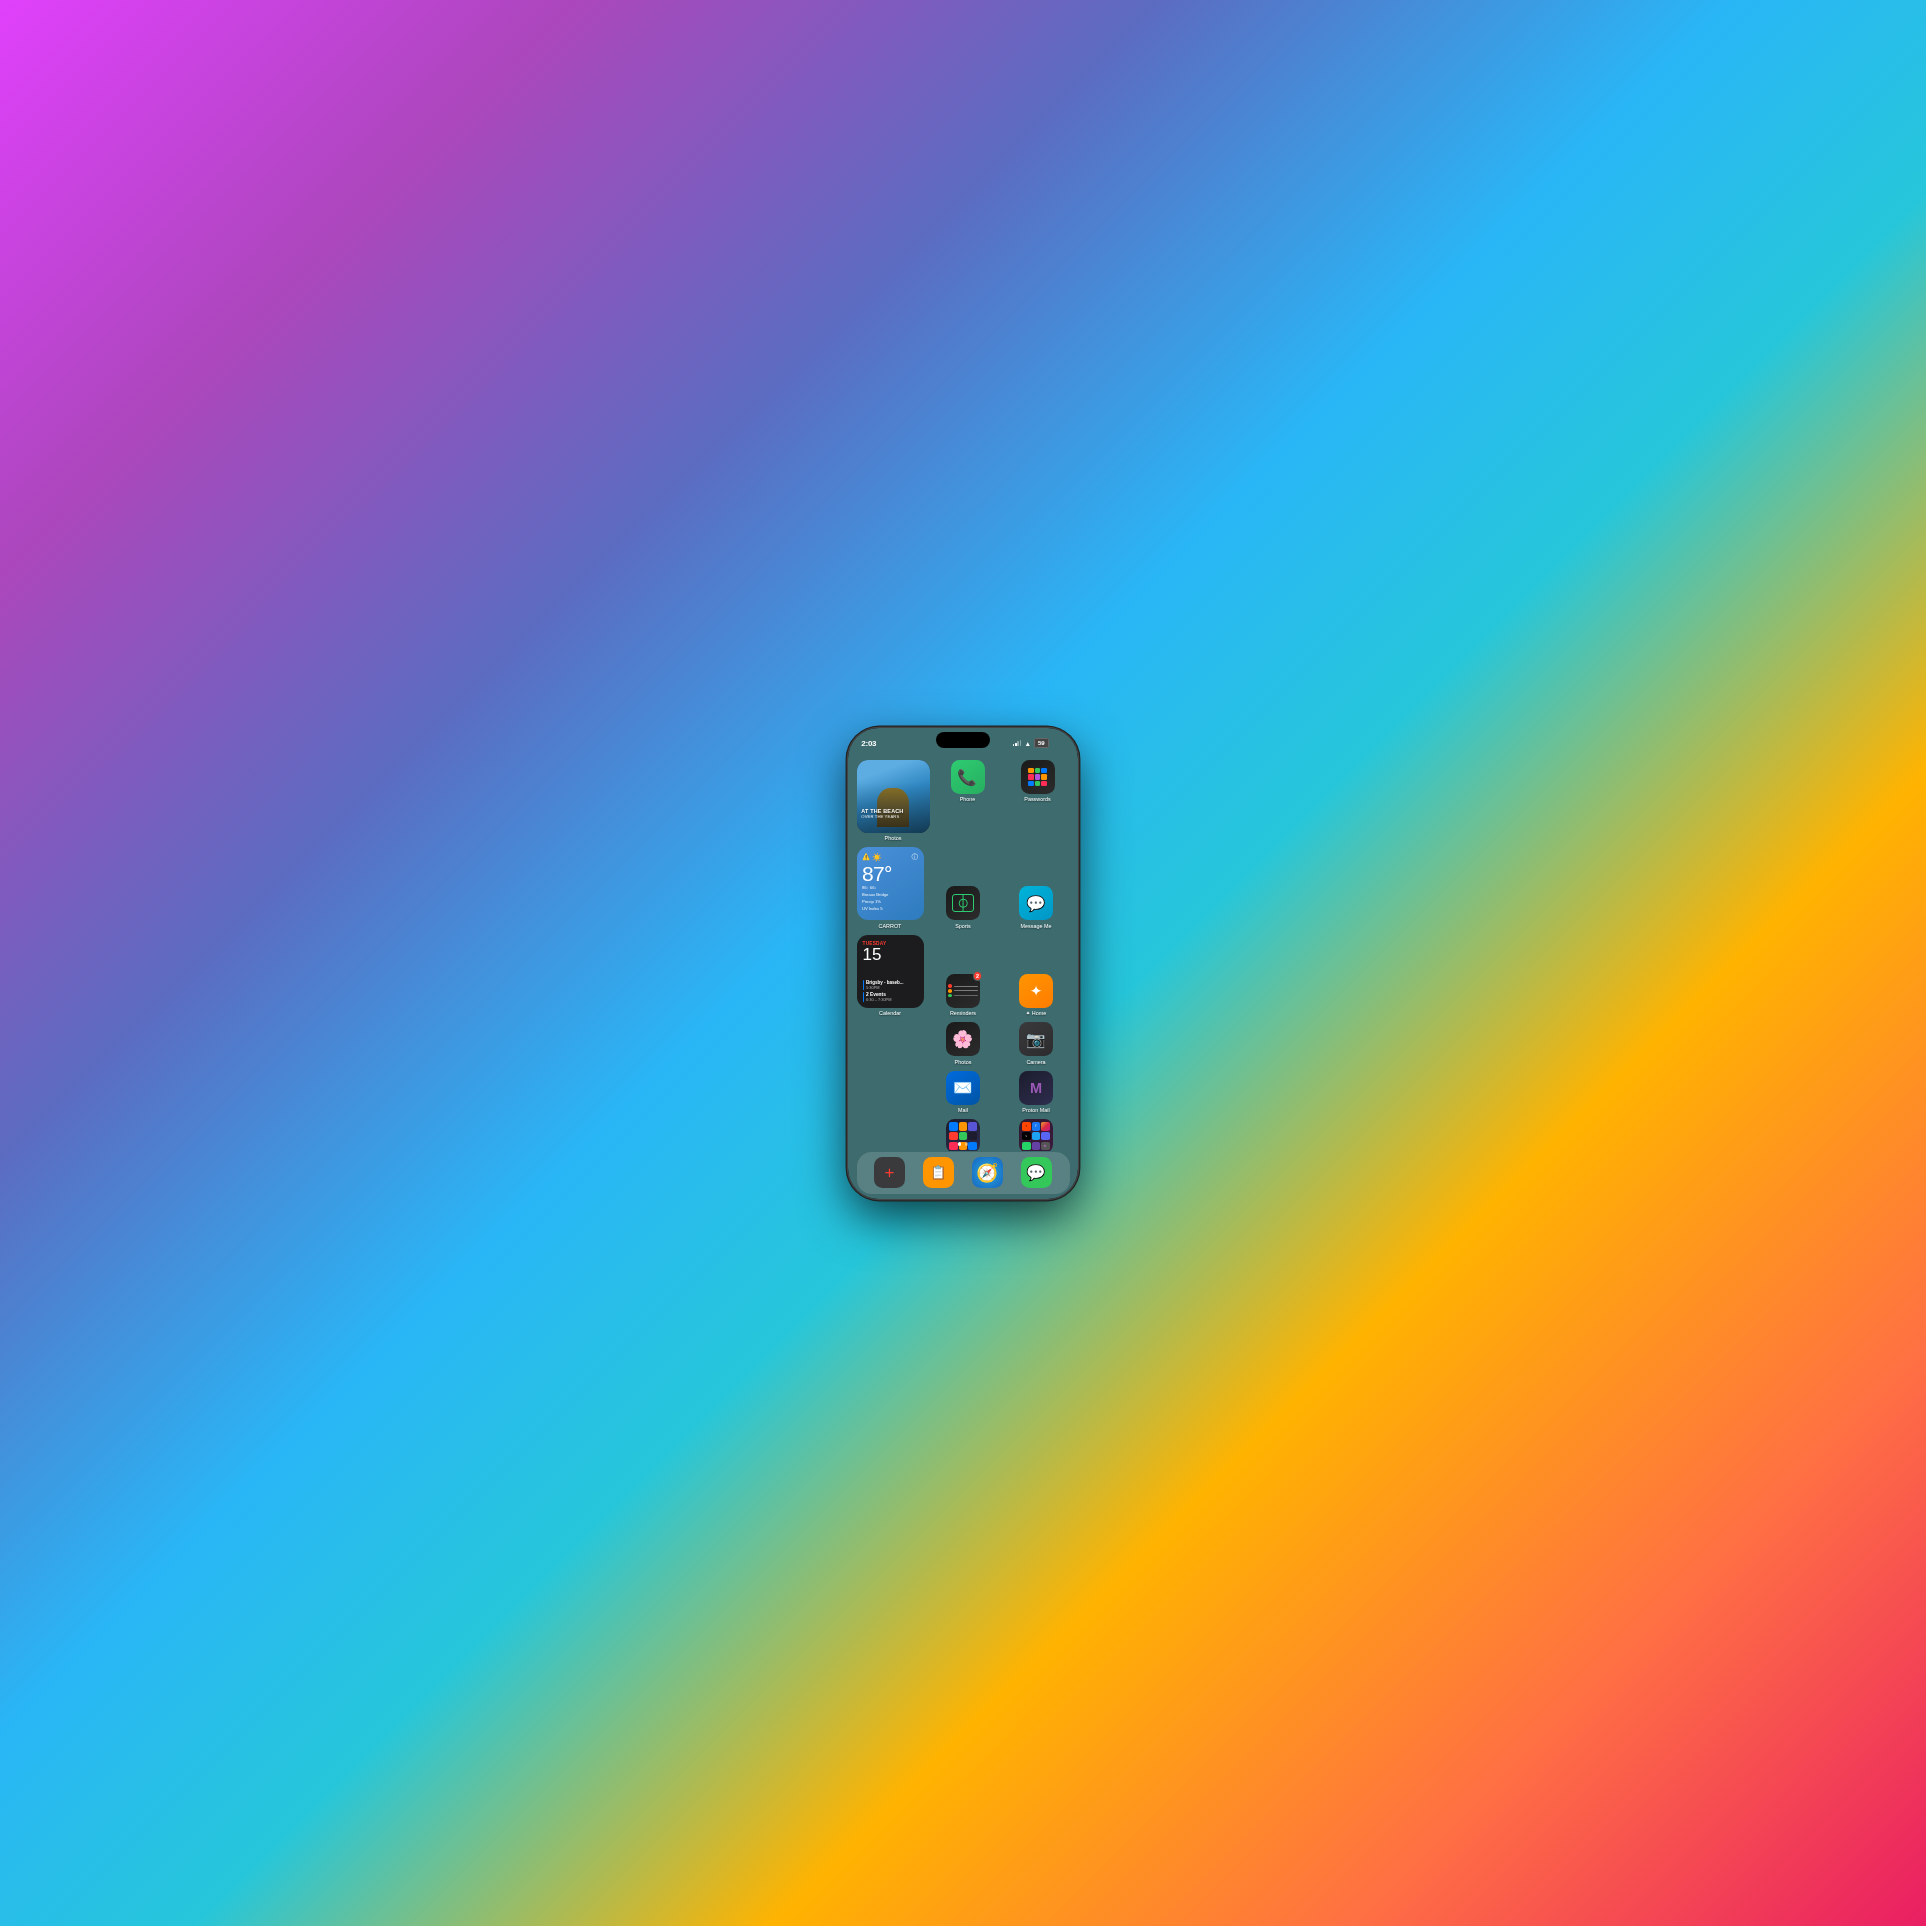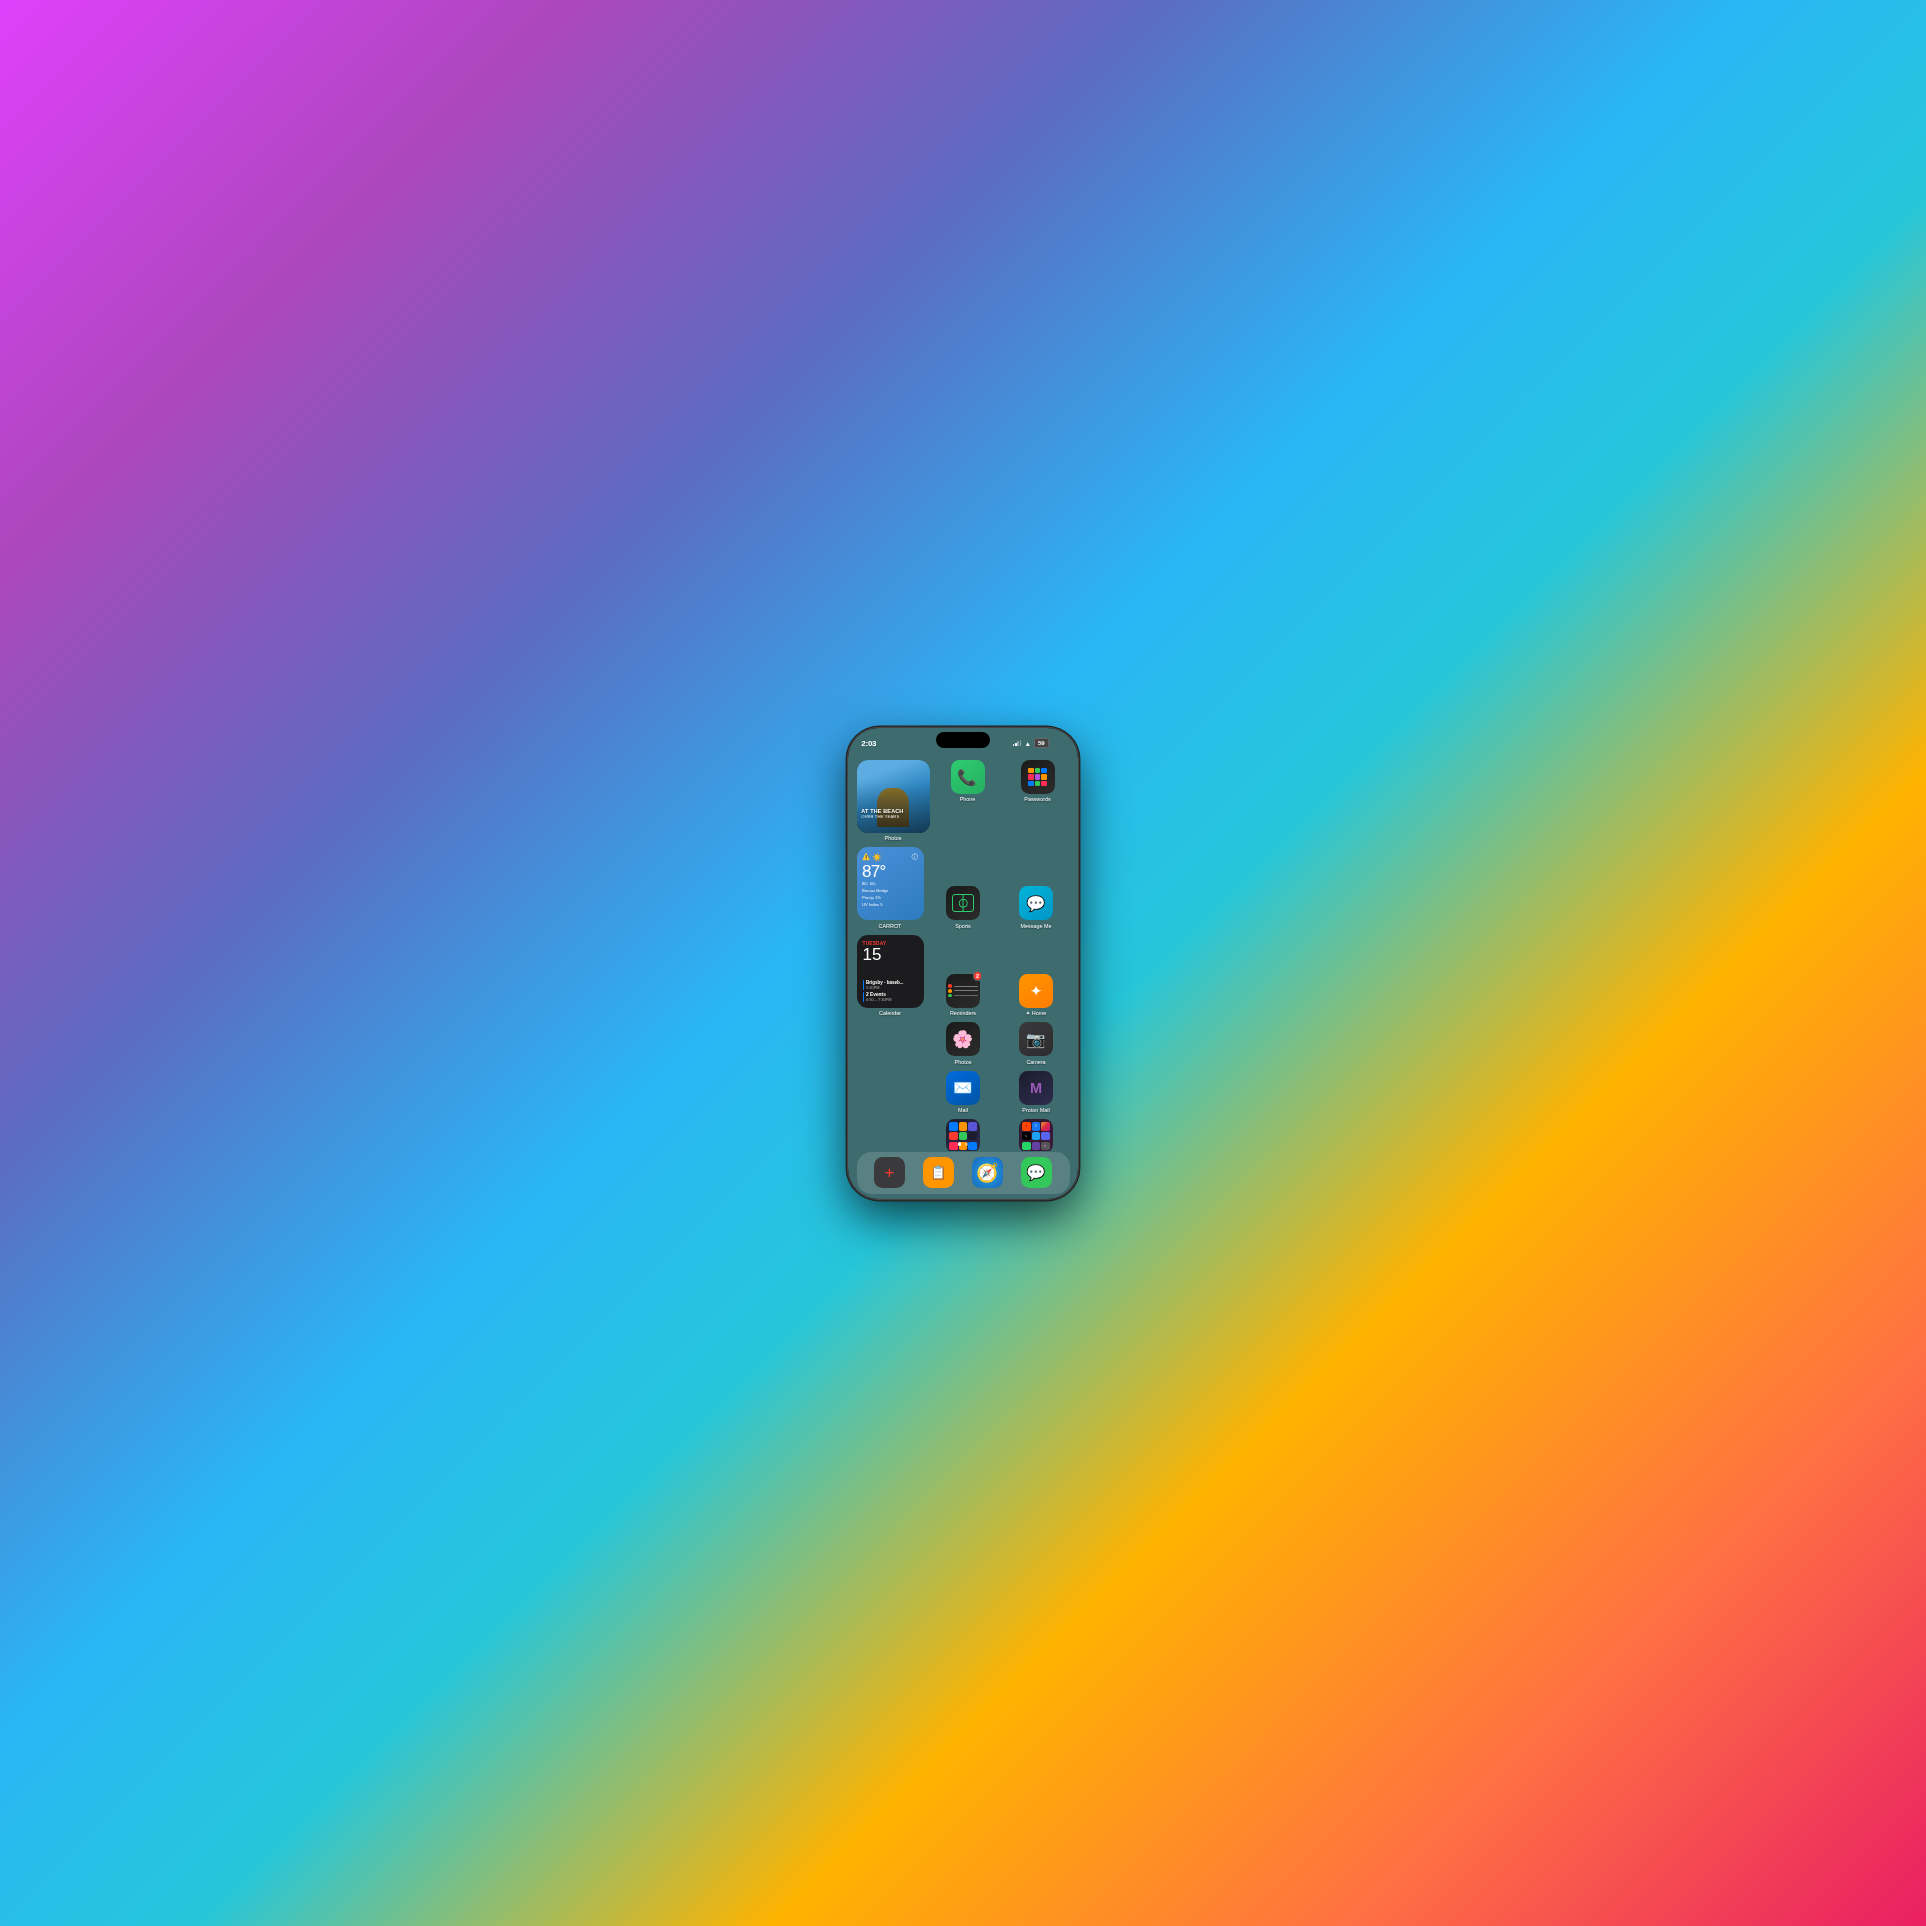--- a/index.html
+++ b/index.html
@@ -350,21 +350,21 @@
 
           <div class="app-icon-container">
             <div style="width:100%;height:73px;background:linear-gradient(145deg,#4a90d9,#2e7bbf);border-radius:11px;padding:5.4px;display:flex;flex-direction:column;">
               <div style="display:flex;justify-content:space-between;align-items:flex-start;margin-bottom:1.2px;">
                 <div style="display:flex;gap:1.8px;align-items:center;">
                   <span style="font-size:6.6px;">⚠️</span>
                   <span style="font-size:7.9px;">☀️</span>
                 </div>
                 <span style="color:rgba(255,255,255,0.8);font-size:6.6px;">ⓘ</span>
               </div>
-              <div style="color:white;font-size:17px;font-weight:200;letter-spacing:-0.6px;line-height:1;">87°</div>
+              <div style="color:white;font-size:21px;font-weight:200;letter-spacing:-0.6px;line-height:1;">87°</div>
               <div style="color:white;font-size:4.2px;line-height:1.7;opacity:0.9;">
                 <span>86↑</span> <span>66↓</span><br>
                 <span>Breaux Bridge</span><br>
                 <span>Precip 1%</span><br>
                 <span>UV Index 5</span>
               </div>
             </div>
             <span class="app-label">CARROT</span>
           </div>
 

